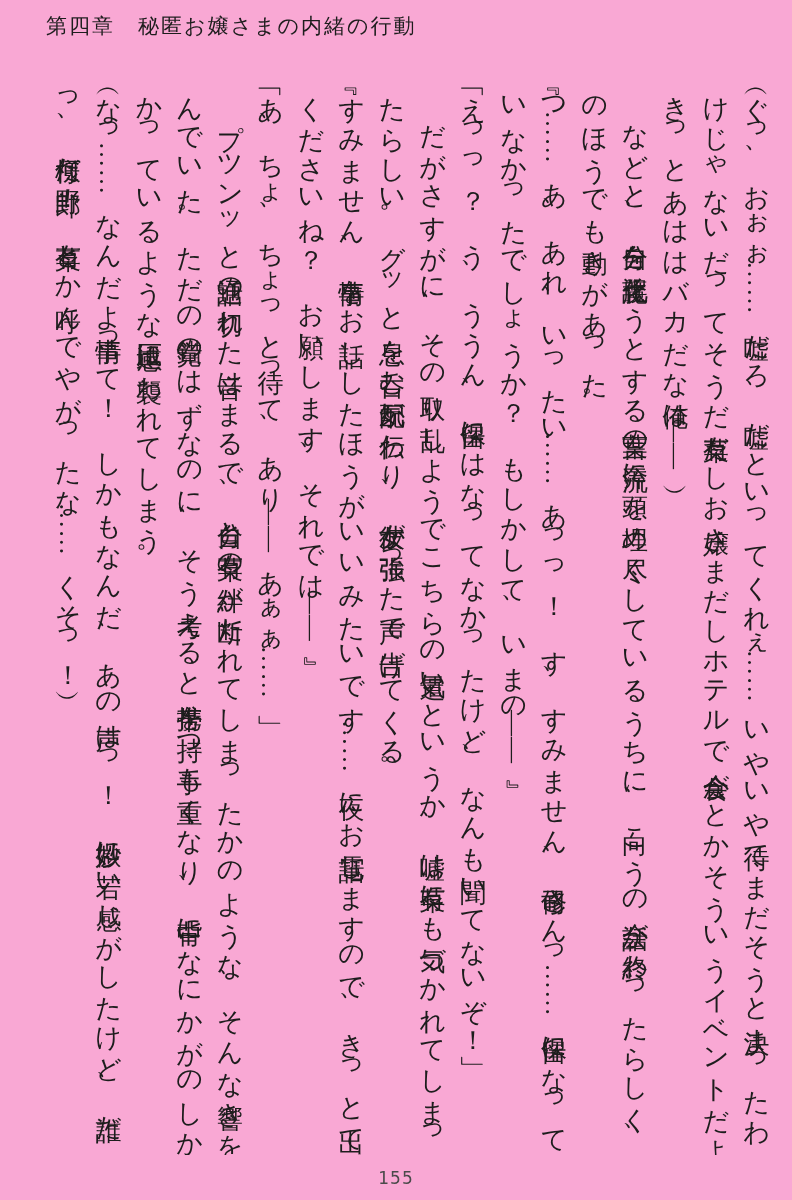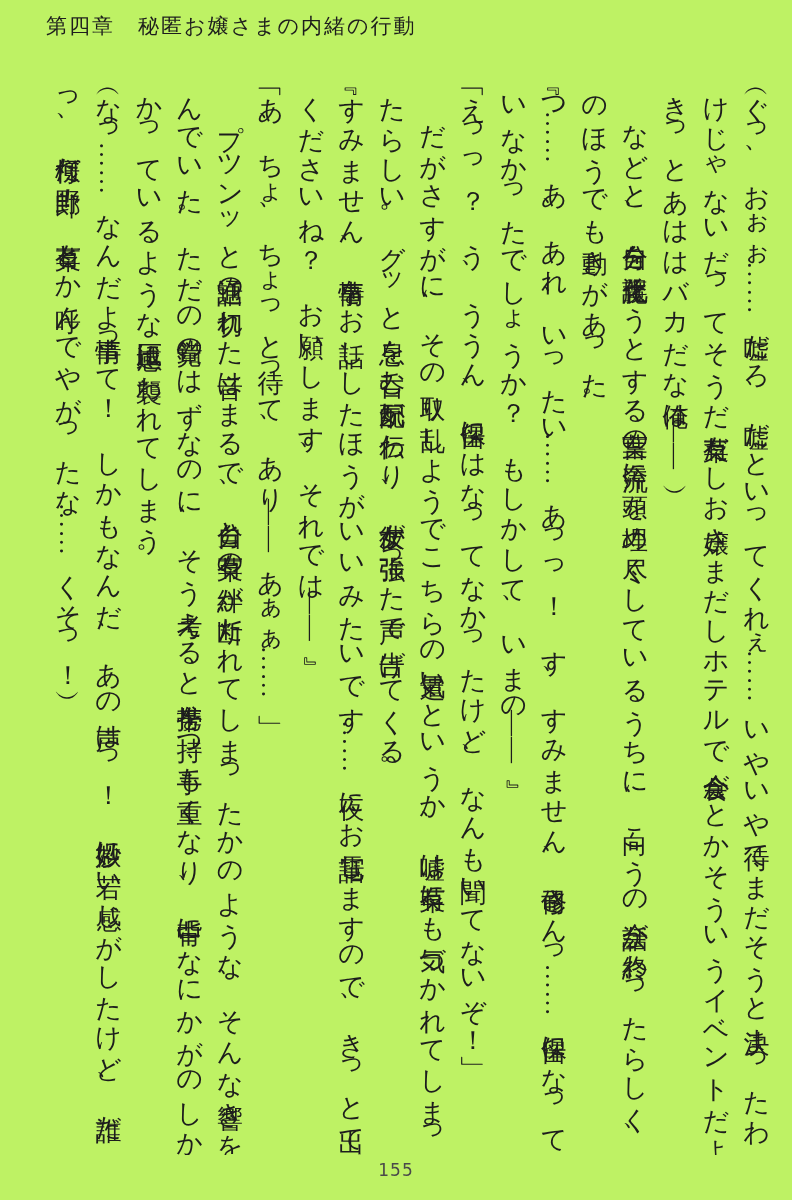--- a/index.html
+++ b/index.html
@@ -5,21 +5,21 @@
   * { margin: 0; padding: 0; box-sizing: border-box; }
   html, body { width: 792px; height: 1200px; }
   body {
     font-family: "Liberation Serif", serif;
     background: #fcfcfa;
   }
   .page {
     position: relative;
     width: 792px;
     height: 1200px;
-    background: #bef264;
+    background: #f9a8d4;
     color: #1d1d1d;
     overflow: hidden;
   }
   .chapter-header {
     position: absolute;
     top: 12px;
     left: 46px;
     font-size: 21px;
     letter-spacing: 2px;
     font-family: serif;
@@ -38,21 +38,21 @@
     font-family: serif;
     font-size: 26px;
     line-height: 40.5px;
     letter-spacing: 0.85px;
     color: #1d1d1d;
     overflow: hidden;
   }
   .text-block p { margin: 0; }
   .page-number {
     position: absolute;
-    bottom: 20px;
+    bottom: 12px;
     left: 0;
     width: 100%;
     text-align: center;
     font-family: "DejaVu Sans", sans-serif;
     font-size: 17px;
     letter-spacing: 1px;
     color: #4a4a4a;
   }
 </style>
 </head>

